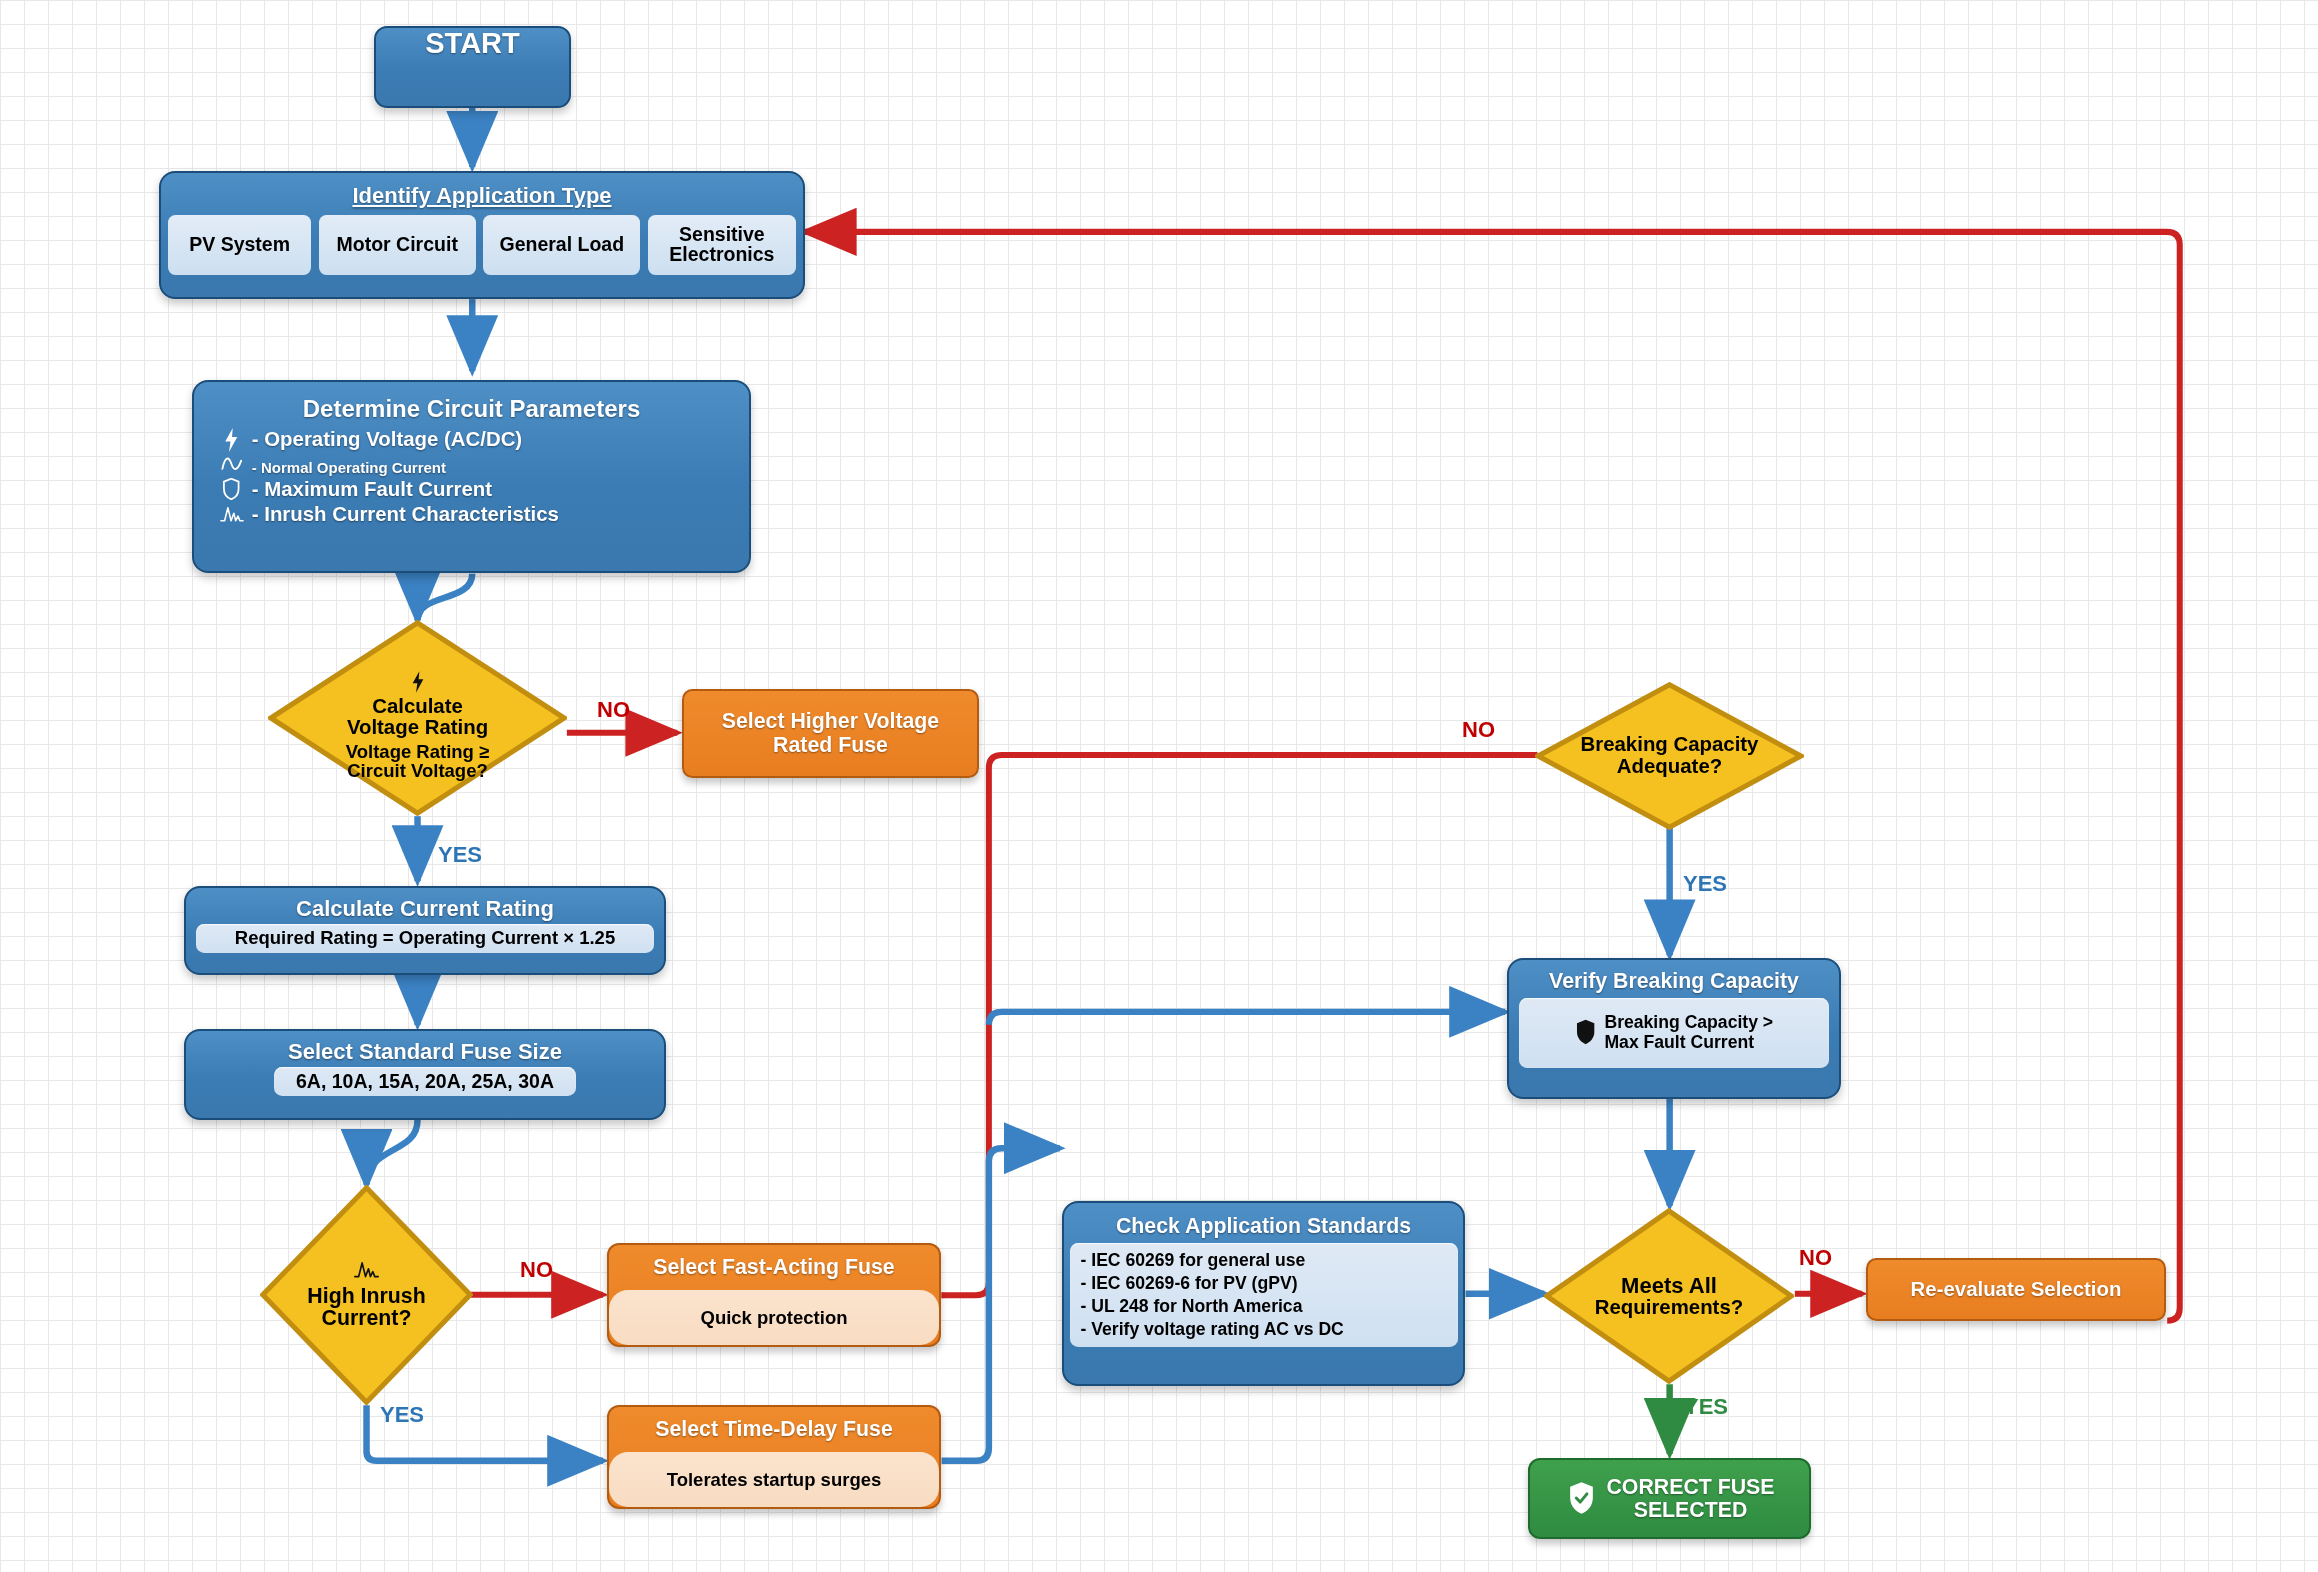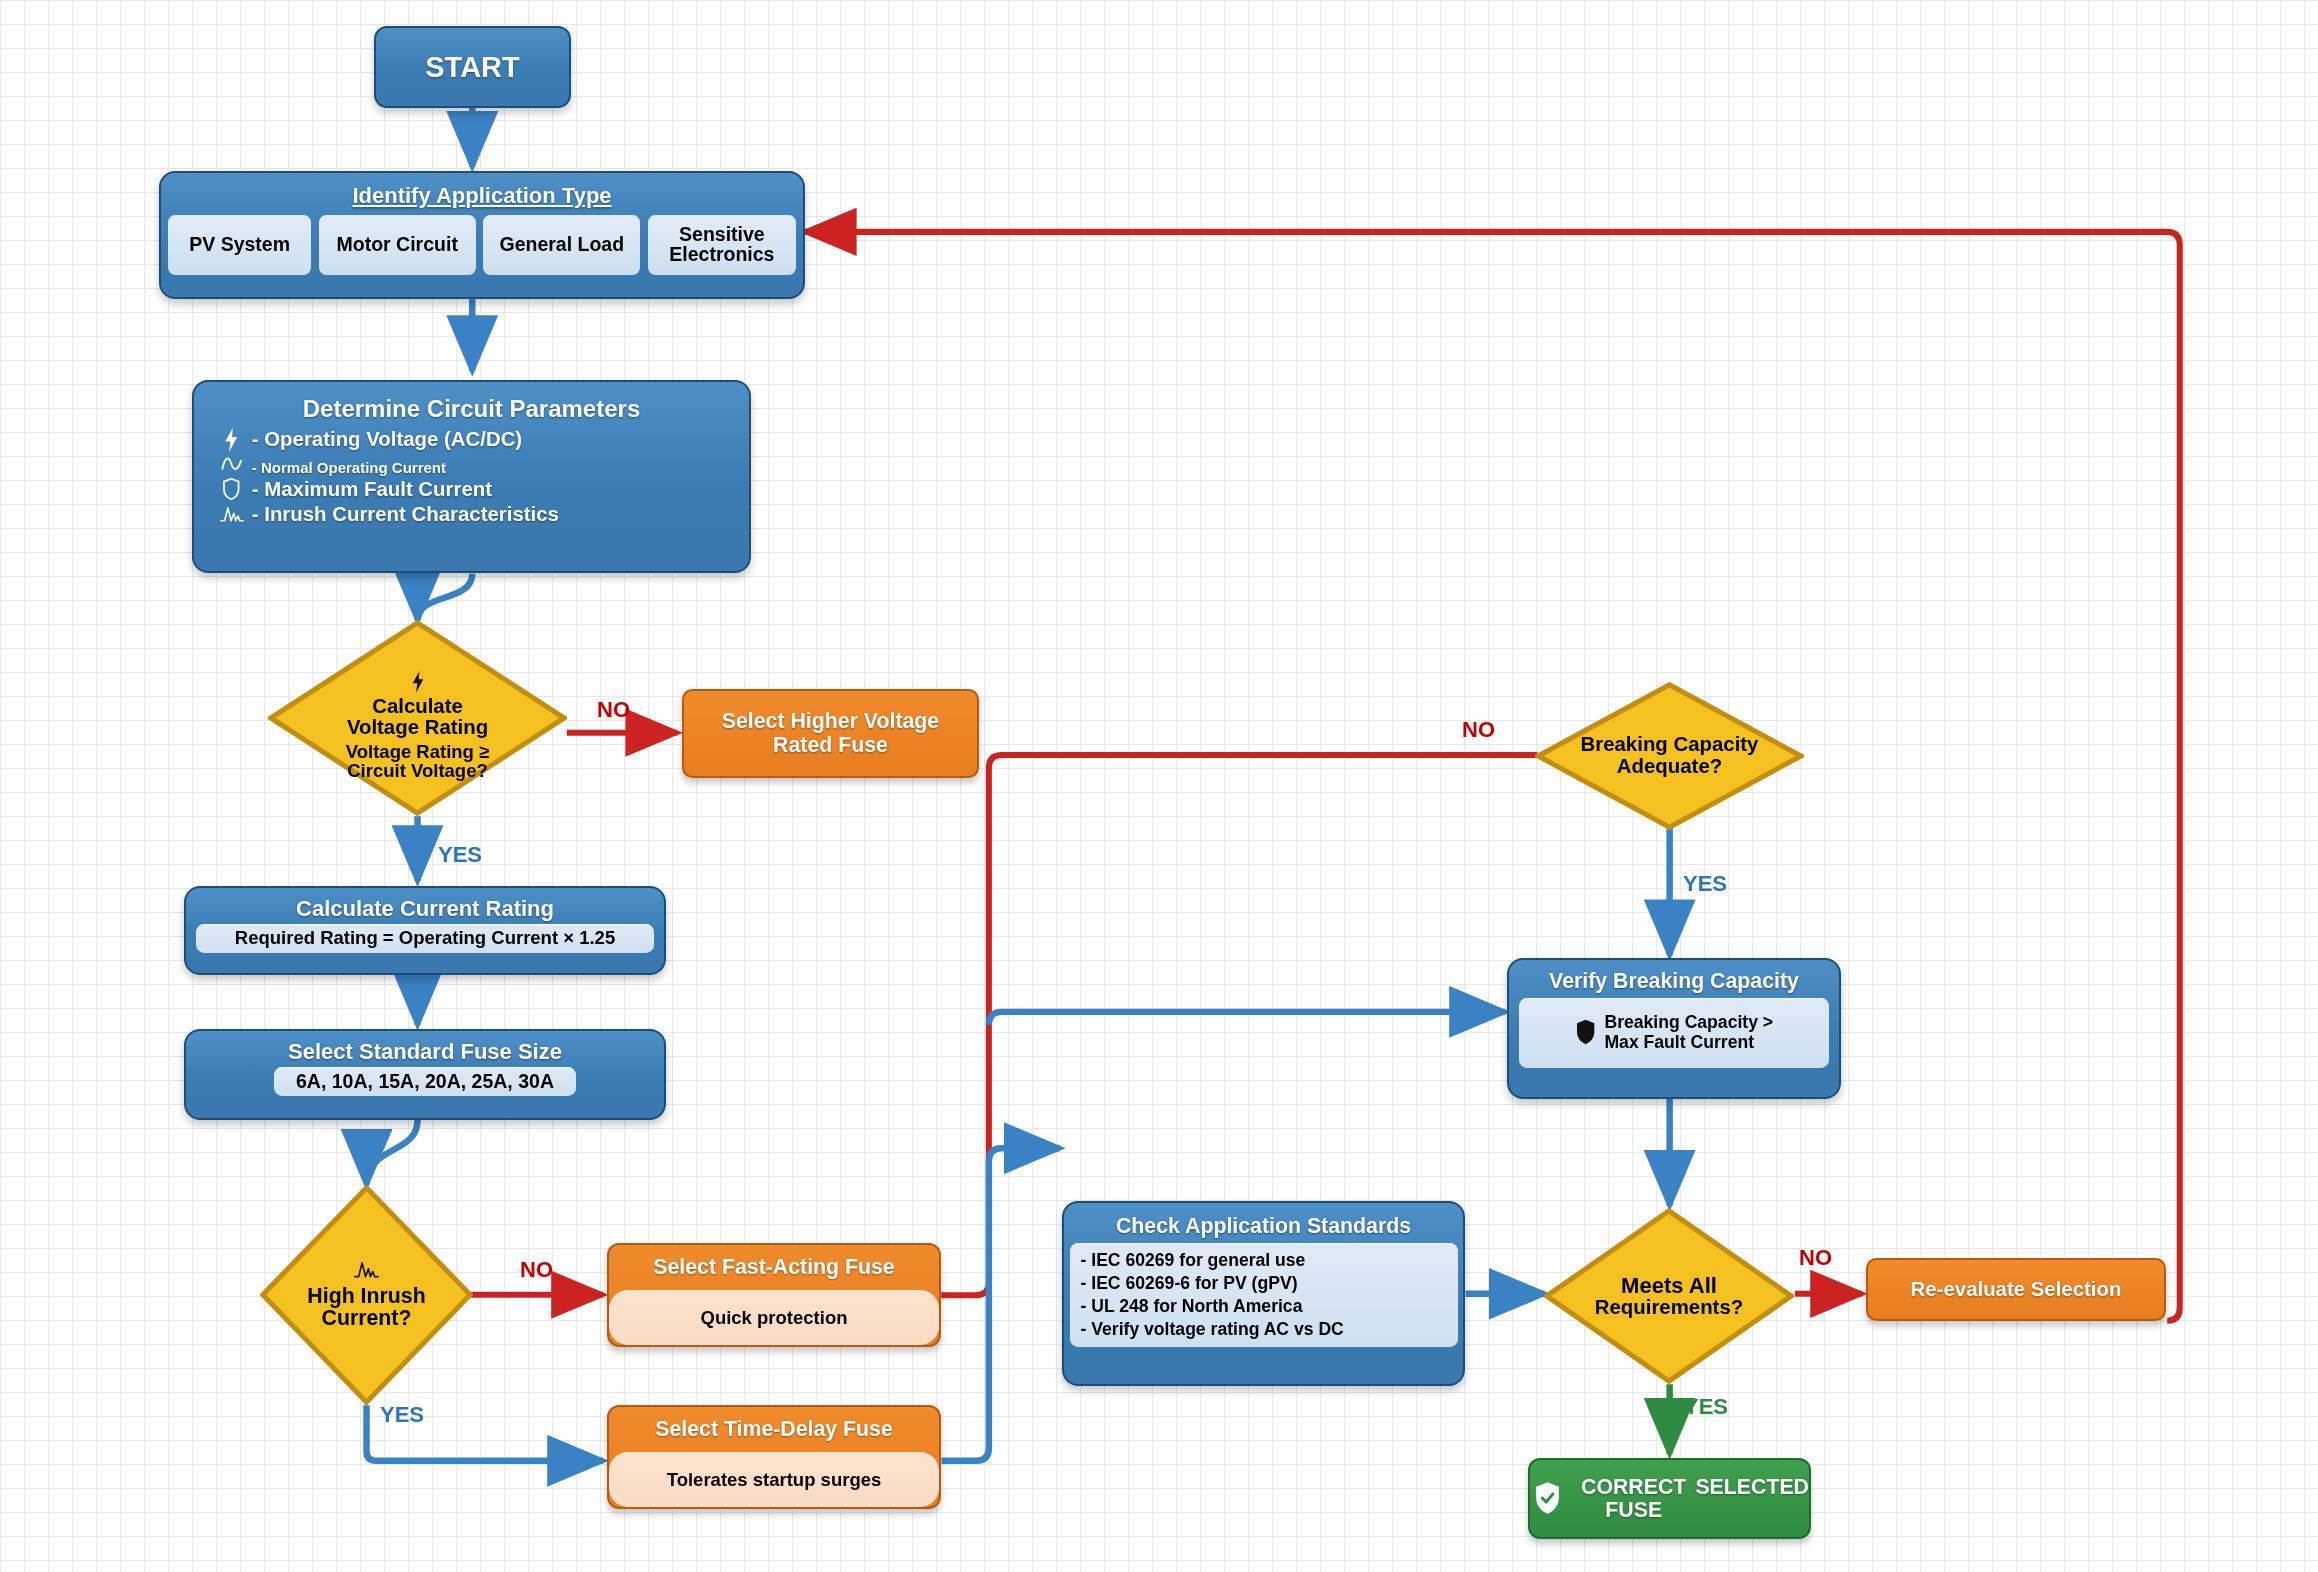--- a/index.html
+++ b/index.html
@@ -23,21 +23,21 @@
   .node{position:absolute;box-sizing:border-box;}
 
   
   .proc{
     background:linear-gradient(180deg,#4а8cc4 0%,#3a7cb4 100%);
     background:linear-gradient(180deg,#4e8fc6 0%,#3b7cb4 55%,#3a78ae 100%);
     border:2.8px solid #1b4d7a;
     border-radius:16px;
     box-shadow:0 4.6px 8.3px rgba(0,0,0,.22);
     color:#fff;
-    display:flex;flex-direction:column;align-items:center;justify-content:center;
+    display:flex;flex-direction:column;align-items:center;
   }
   .proc .title{
     font-weight:bold;color:#ffffff;
     text-shadow:0 1.4px 1.9px rgba(0,0,0,.45);
     text-align:center;line-height:1.05;
   }
   .sublabel{
     background:linear-gradient(180deg,#dfe9f5 0%,#cfe0f1 100%);
     border-radius:8.3px;color:#000;font-weight:bold;text-align:center;
     display:flex;align-items:center;justify-content:center;
@@ -317,21 +317,21 @@
   <div class="ohead" style="font-size:20.4px;padding:0 8.3px;">Re-evaluate Selection</div>
 </div>
 
 <div class="node green" style="left:1528px;top:1458px;width:283px;height:81px;">
   <span style="flex:0 0 auto;margin-left:2.8px;">
     <svg width="29" height="34" viewBox="0 0 24 30">
       <path d="M12 1 L22 5 V15 C22 22 17 27 12 29 C7 27 2 22 2 15 V5 Z" fill="#ffffff"></path>
       <path d="M7.4 15 L10.8 18.6 L16.8 11.4" stroke="#2e8b41" stroke-width="2.6" fill="none" stroke-linecap="round" stroke-linejoin="round"></path>
     </svg>
   </span>
-  <span style="display:flex;flex-direction:row;align-items:flex-start;">
+  <span style="display:flex;flex-direction:column;align-items:center;">
     <span style="font-size:21.3px;">CORRECT FUSE</span>
     <span style="font-size:21.3px;">SELECTED</span>
   </span>
 </div>
 
 <div class="edgelabel lbl-no" style="left:597px;top:699px;font-size:22px;">NO</div>
 <div class="edgelabel lbl-yes-blue" style="left:438px;top:844px;font-size:22px;">YES</div>
 
 <div class="edgelabel lbl-no" style="left:520px;top:1259px;font-size:22px;">NO</div>
 <div class="edgelabel lbl-yes-blue" style="left:380px;top:1404px;font-size:22px;">YES</div>

